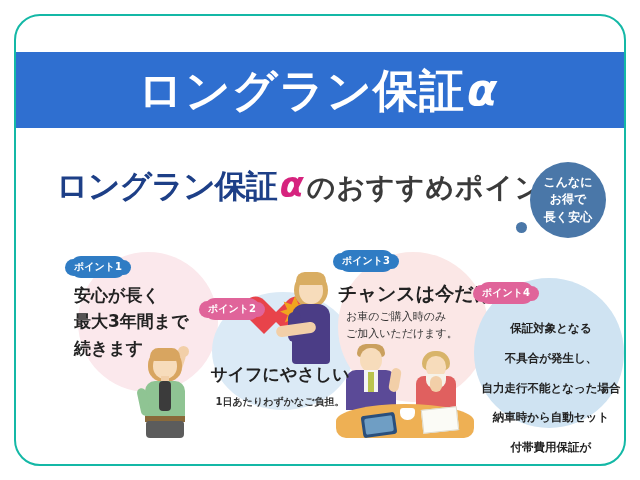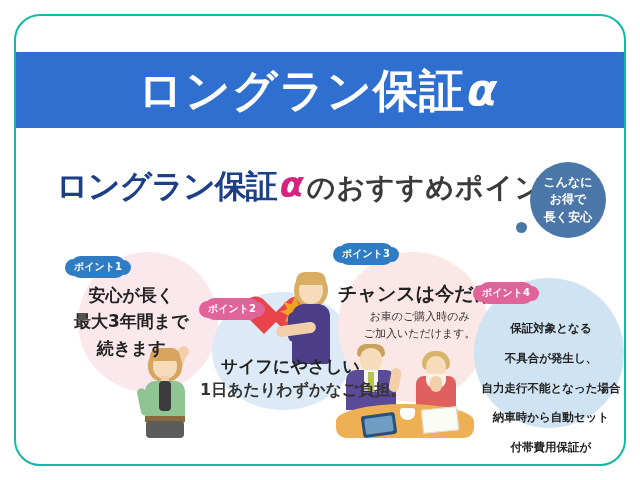--- a/index.html
+++ b/index.html
@@ -147,49 +147,49 @@
   .badge-label {
     position: relative;
     color: #ffffff;
     font-size: 10px;
     font-weight: bold;
     white-space: nowrap;
     z-index: 2;
   }
   .badge-1 { left: 54px;  top: 240px; }
   .badge-2 { left: 188px; top: 282px; }
-  .badge-3 { left: 322px; top: 227px; }
+  .badge-3 { left: 322px; top: 234px; }
   .badge-4 { left: 462px; top: 266px; }
 
   
-  .pt-block { position: absolute; z-index: 5; text-align: center; }
+  .pt-block { position: absolute; z-index: 5; }
 
   .pt1 { left: 58px; top: 266px; }
   .pt1 .pt-line {
     color: #222222;
     font-size: 17px;
     font-weight: bold;
     line-height: 1.55;
     white-space: nowrap;
   }
 
-  .pt2 { left: 184px; top: 340px; text-align: right; width: 160px; }
+  .pt2 { left: 184px; top: 348px; text-align: center; width: 160px; }
   .pt2 .pt-head {
     color: #222222;
     font-size: 17px;
     font-weight: bold;
     line-height: 1.2;
     white-space: nowrap;
   }
   .pt2 .pt-sub {
     color: #333333;
-    font-size: 16px;
+    font-size: 10px;
     font-weight: bold;
     line-height: 1.4;
-    margin-top: 3px;
+    margin-top: 11px;
     white-space: nowrap;
   }
 
   .pt3 { left: 322px; top: 266px; }
   .pt3 .pt-head {
     color: #222222;
     font-size: 19px;
     font-weight: bold;
     line-height: 1.2;
     white-space: nowrap;

